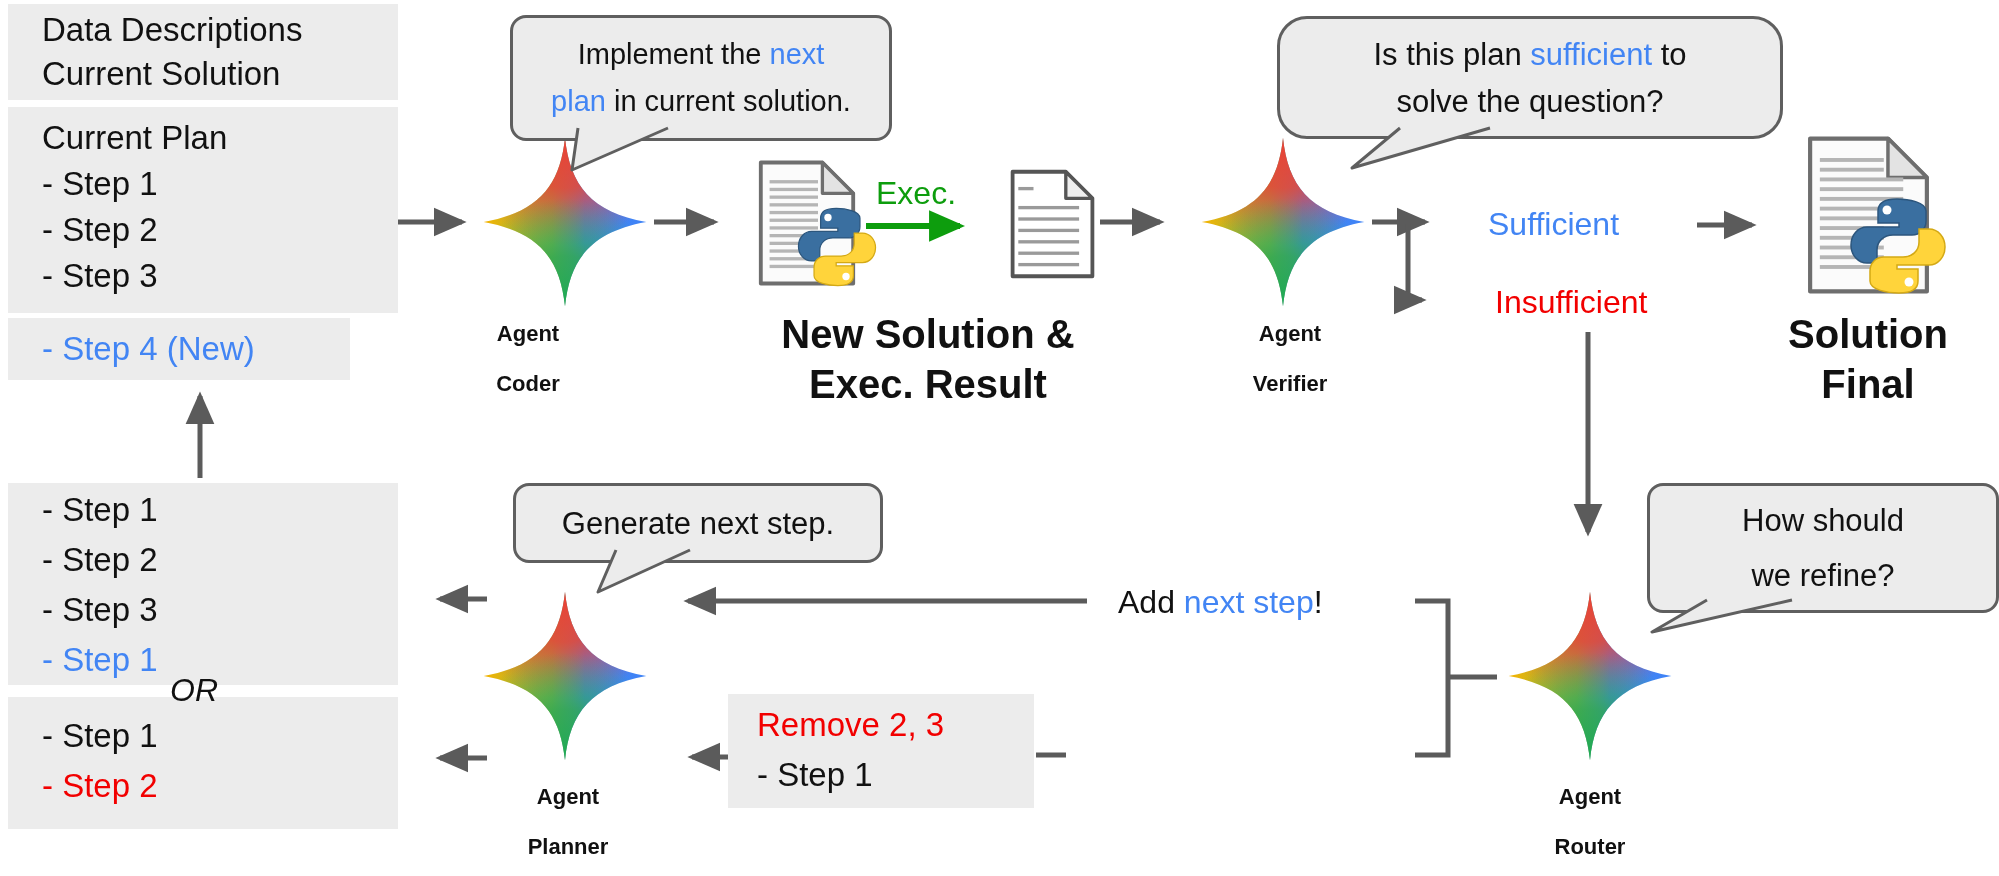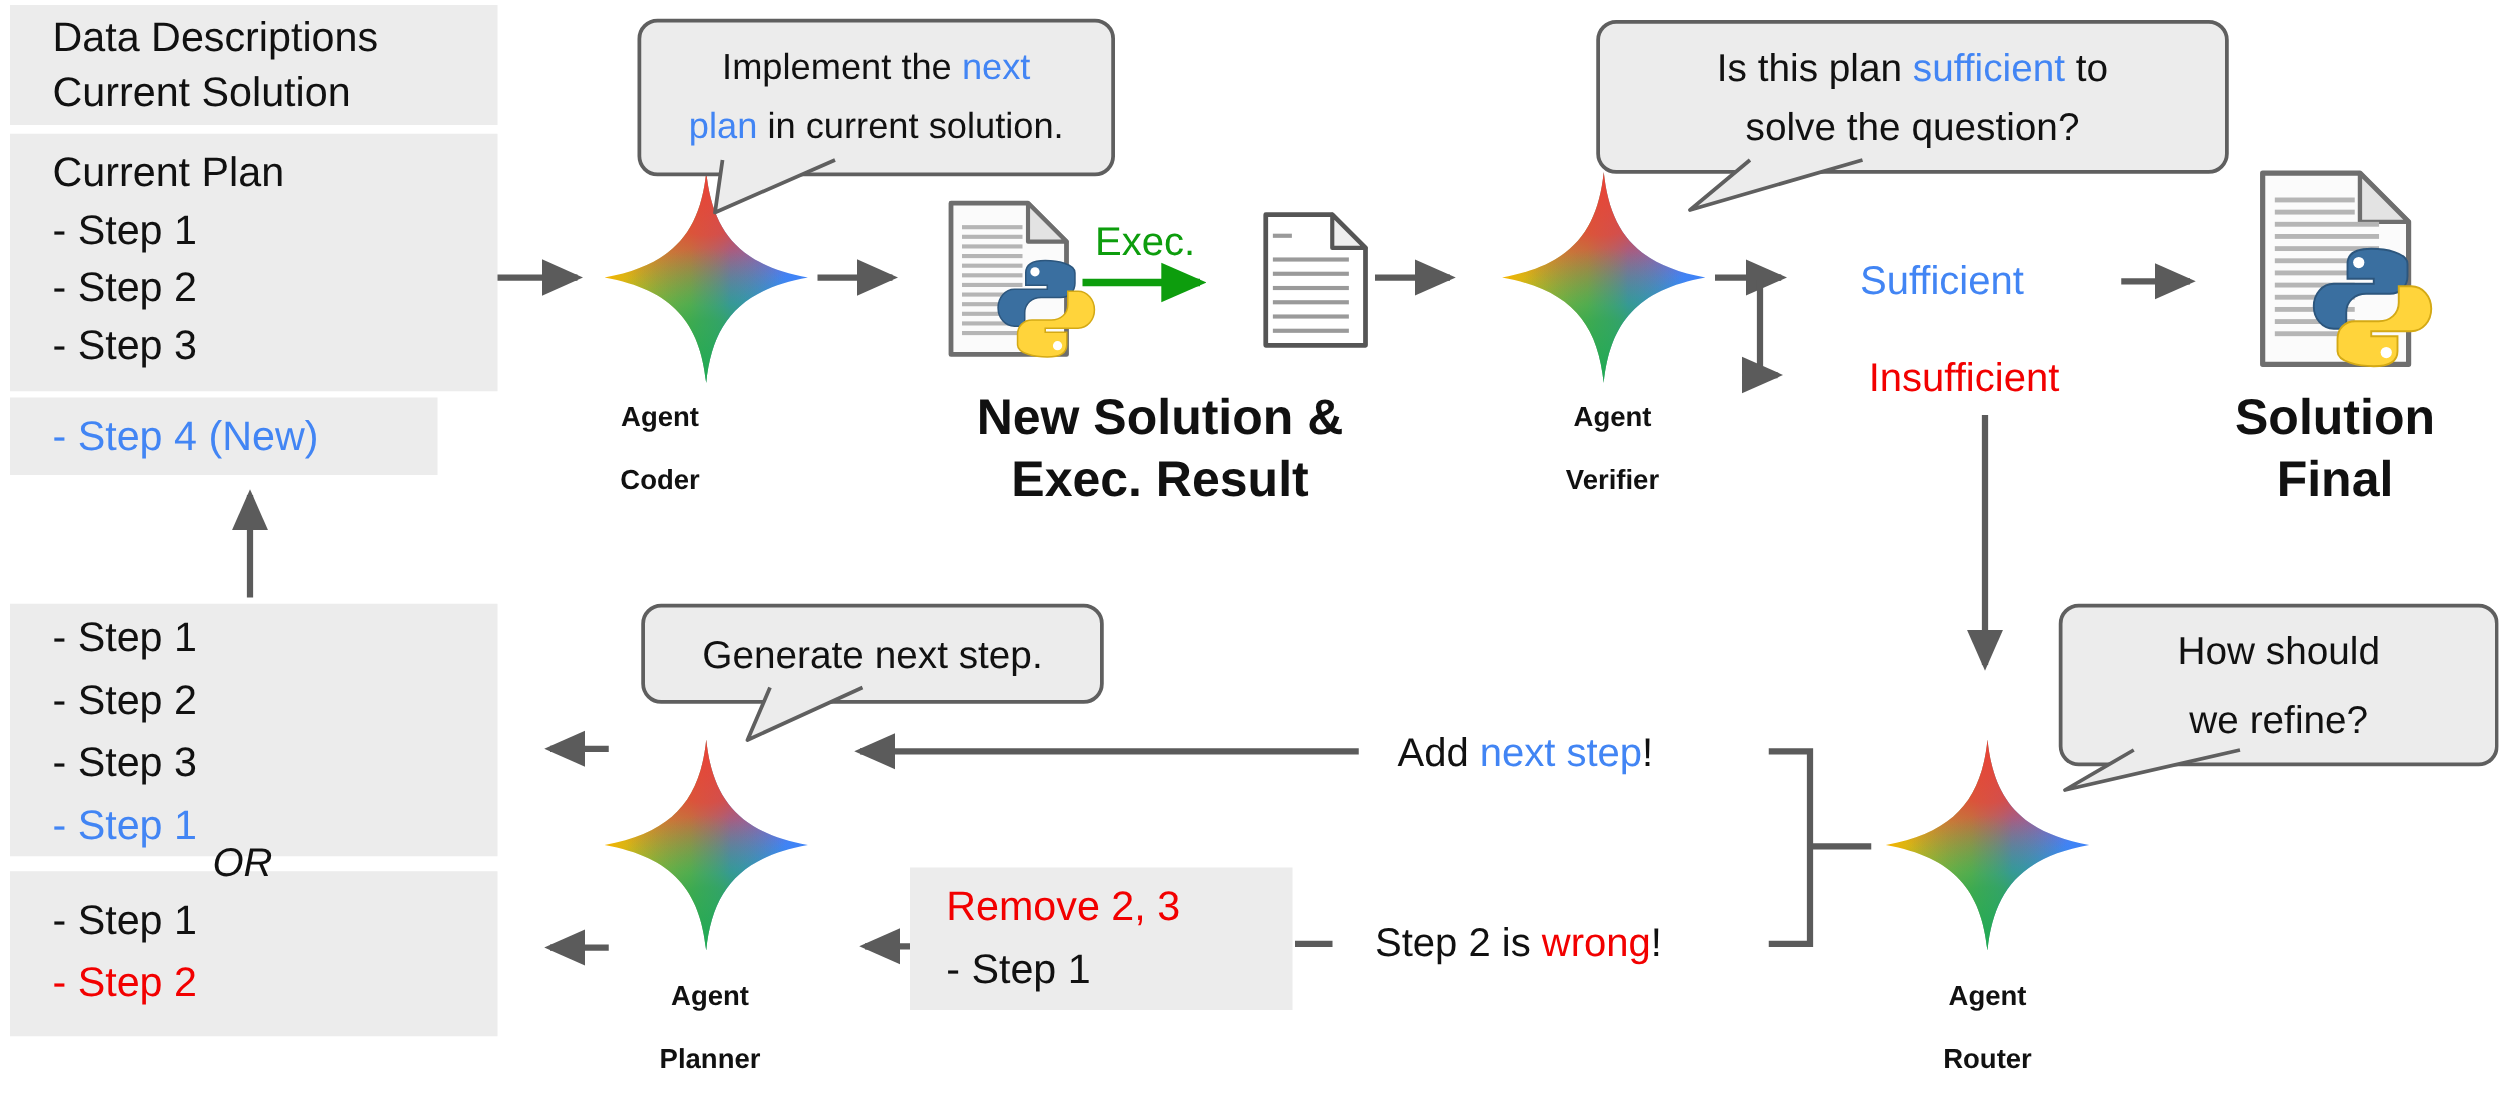--- a/index.html
+++ b/index.html
@@ -129,21 +129,21 @@
   <div class="lbl" style="left:1480px;top:772px;">
     <span style="display:block">Agent</span>
     <span style="display:block">Router</span>
   </div>
 
   <div class="bubble" style="left:510px;top:15px;width:376px;height:120px;font-size:29px;">
     <span><span>Implement the </span><span class="blue">next</span></span>
     <span><span class="blue">plan</span><span> in current solution.</span></span>
   </div>
 
-  <div class="bubble" style="left:1277px;top:16px;width:500px;height:117px;">
+  <div class="bubble" style="left:1277px;top:16px;width:500px;height:117px;border-radius:30px;">
     <span><span>Is this plan </span><span class="blue">sufficient</span><span> to</span></span>
     <span><span>solve the question?</span></span>
   </div>
 
   <div class="bubble" style="left:513px;top:483px;width:364px;height:74px;">
     <span>Generate next step.</span>
   </div>
 
   <div class="bubble" style="left:1647px;top:483px;width:346px;height:124px;line-height:55px;">
     <span>How should</span>
@@ -224,23 +224,20 @@
       <circle cx="39" cy="14" r="4.5" fill="#fff"></circle>
         <circle cx="61" cy="86" r="4.5" fill="#fff"></circle>
     </svg>
   </div>
 
   <div class="txt green" style="left:876px;top:175px;">Exec.</div>
   <div class="txt blue" style="left:1488px;top:206px;">Sufficient</div>
   <div class="txt red" style="left:1495px;top:284px;">Insufficient</div>
   <div class="txt" style="left:1118px;top:584px;">
     <span>Add </span><span class="blue">next step</span><span>!</span>
-  </div>
-  <div class="txt" style="left:1100px;top:736px;">
-    <span>Step 2 is </span><span class="red">wrong</span><span>!</span>
   </div>
 
   <div class="box" style="left:728px;top:694px;width:306px;height:108px;padding-top:6px;line-height:50px;z-index:3;">
     <span class="bl red" style="padding-left:29px;">Remove 2, 3</span>
     <span class="bl" style="padding-left:29px;">- Step 1</span>
   </div>
 
   <svg id="overlay" width="1999" height="876" viewBox="0 0 1999 876">
     <defs>
       <marker id="ah" viewBox="0 0 10 10" refX="8.6" refY="5" markerWidth="6.6" markerHeight="6.6" orient="auto-start-reverse">

